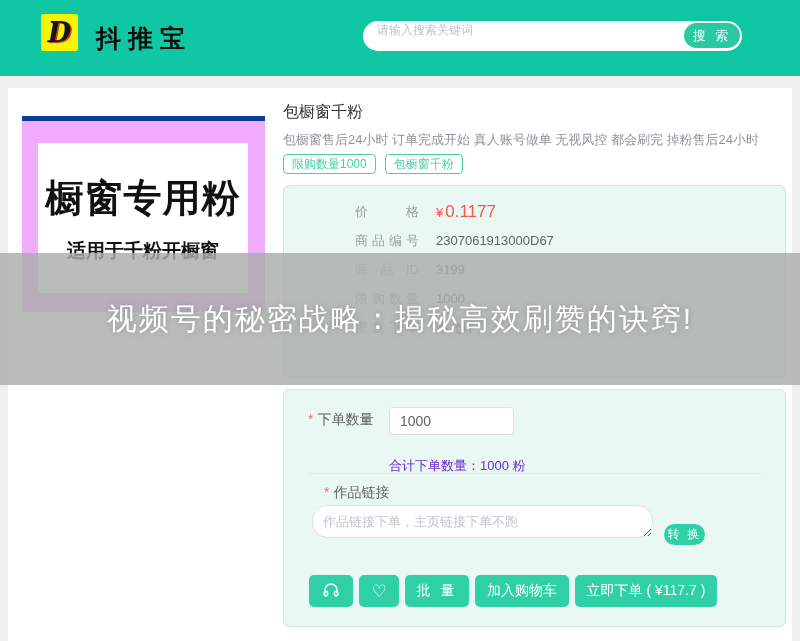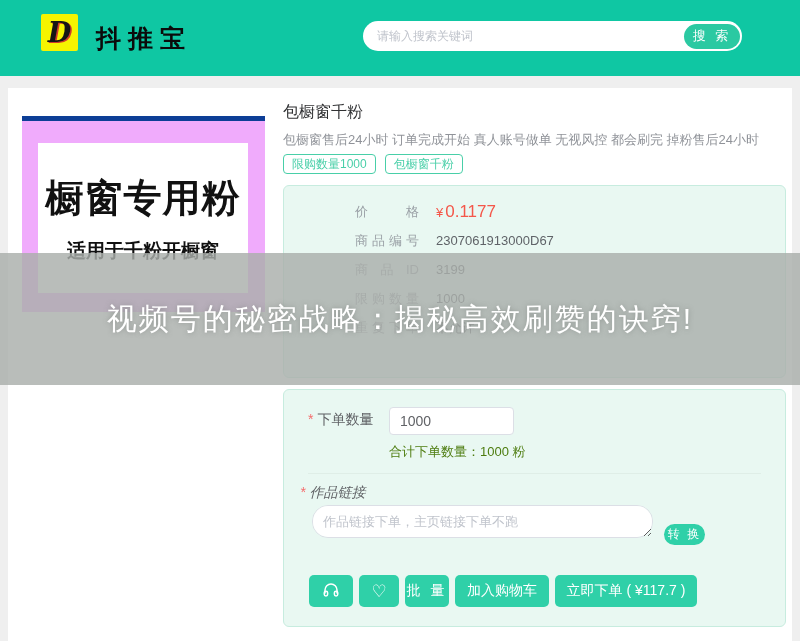--- a/index.html
+++ b/index.html
@@ -9,21 +9,21 @@
 
   
   .header { position:absolute; left:0; top:0; width:800px; height:76px; background:#0fc7a3; }
   .logo-box { position:absolute; left:41px; top:14px; width:37px; height:37px; background:#f6f400; border-radius:2px;
               display:flex; align-items:center; justify-content:center; }
   .logo-letter { font-family:"DejaVu Serif","Liberation Serif",serif; font-style:italic; font-weight:bold;
                  font-size:27px; color:#151515; text-shadow:1.5px 1px 0 #d03a2b; line-height:1; }
   .brand { position:absolute; left:96px; top:22px; font-family:"DejaVu Serif","Liberation Serif",serif;
            font-weight:bold; font-size:25px; color:#0b0b0b; letter-spacing:7px; }
   .search-wrap { position:absolute; left:363px; top:21px; width:379px; height:30px; background:#fff;
-                 border-radius:15px; display:flex; align-items:center; padding:2px; }
+                 border-radius:15px; display:flex; align-items:flex-start; padding:2px; }
   .search-input { flex:1; border:none; outline:none; background:transparent; font-size:12px; color:#606266;
                   padding:0 12px; font-family:inherit; }
   .search-input::placeholder { color:#c0c4cc; }
   .search-btn { width:56px; height:25px; background:#2bc9a2; color:#fff; border:none; border-radius:13px;
                 font-size:13px; letter-spacing:3px; cursor:pointer; font-family:inherit; }
 
   
   .card { position:absolute; left:8px; top:88px; width:784px; height:553px; background:#fff; }
 
   
@@ -50,39 +50,39 @@
   .dvalue { margin-left:17px; font-size:13px; color:#5f6368; }
   .dprice { margin-left:17px; color:#f4574a; font-size:17px; }
   .dprice .yen { font-size:13px; margin-right:2px; }
 
   
   .form { position:absolute; left:275px; top:301px; width:503px; height:238px; background:#e9f8f2;
           border:1px solid #c7ecdf; border-radius:6px; }
   .req { color:#f56c6c; margin-right:4px; }
   .flabel { position:absolute; font-size:14px; color:#606266; }
   .flabel1 { left:24px; top:21px; }
-  .flabel2 { left:16px; top:94px;font-style:italic; }
+  .flabel2 { left:40px; top:94px; }
   .qty-input { position:absolute; left:105px; top:17px; width:125px; height:28px; border:1px solid #dcdfe6;
                border-radius:4px; background:#fff; font-size:14px; color:#606266; padding:0 10px;
                outline:none; font-family:inherit; }
-  .qty-summary { position:absolute; left:105px; top:53px; font-size:13px; color:#4d7c0f; }
+  .qty-summary { position:absolute; left:105px; top:67px; font-size:13px; color:#6d28d9; }
   .fdivider { position:absolute; left:24px; right:24px; top:83px; height:1px; background:#dfeee7; }
   .link-area { position:absolute; left:28px; top:115px; width:341px; height:33px; border:1px solid #dcdfe6;
                border-radius:16px; background:#fff; font-size:13px; color:#606266; padding:7px 10px;
                outline:none; resize:vertical; font-family:inherit; }
   .link-area::placeholder { color:#c0c4cc; }
   .convert-btn { position:absolute; left:380px; top:134px; width:41px; height:21px; background:#2fd0a8;
                  color:#fff; border:none; border-radius:11px; font-size:12px; letter-spacing:2px;
                  cursor:pointer; font-family:inherit; }
   .btn-row { position:absolute; left:25px; top:185px; display:flex; gap:6px; }
   .tbtn { height:32px; background:#2fd0a8; color:#fff; border:none; border-radius:5px; font-size:14px;
           cursor:pointer; display:flex; align-items:center; justify-content:center; font-family:inherit; }
   .btn-headset { width:44px; }
   .btn-heart { width:40px; font-size:17px; line-height:1; }
-  .btn-batch { width:44px; letter-spacing:3px; }
+  .btn-batch { width:64px; letter-spacing:3px; }
   .btn-cart { width:94px; }
   .btn-order { width:142px; }
 
   
   .overlay { position:absolute; left:0; top:253px; width:800px; height:132px;
              background:rgba(169,174,171,0.82); z-index:50; display:flex; align-items:center;
              justify-content:center; }
   .overlay-text { color:#fff; font-size:30px; letter-spacing:2px; white-space:nowrap;
                   text-shadow:0 0 5px rgba(110,115,112,0.55); }
 </style>

